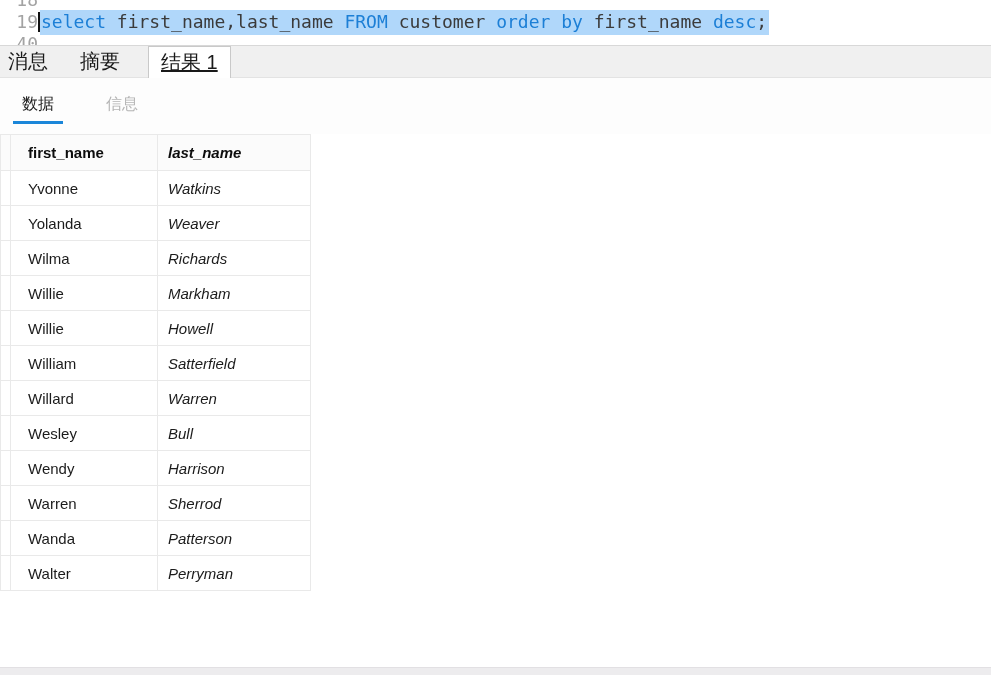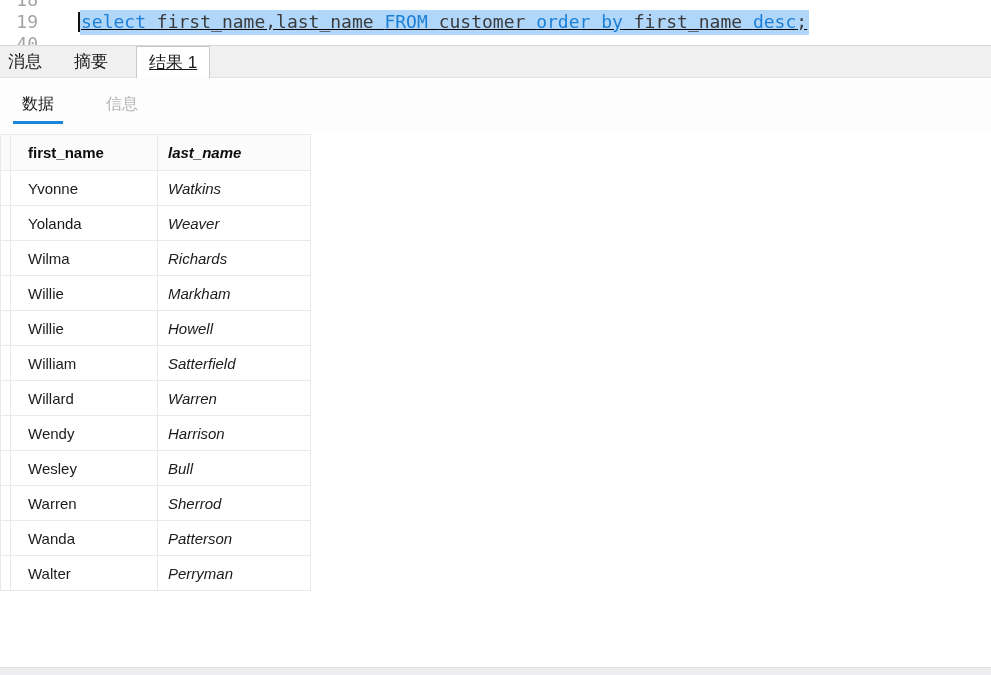--- a/index.html
+++ b/index.html
@@ -8,31 +8,31 @@
   .screen { position: relative; width: 991px; height: 675px; background: #fff; }
 
   
   .editor { position: absolute; top: 0; left: 0; width: 100%; height: 45px;
             background: #fff; overflow: hidden;
             font-family: "DejaVu Sans Mono", "Liberation Mono", monospace;
             font-size: 18px; border-radius: 16px; }
   .ed-lines { margin-top: -11px; }
   .ed-line { height: 22px; line-height: 22px; white-space: pre; display: flex; }
   .ln { display: inline-block; width: 38px; text-align: right; flex: 0 0 38px; }
-  .code { margin-left: 40px; display: inline-flex; align-items: center; text-decoration: underline; }
+  .code { display: inline-flex; align-items: center; }
   .caret { display: inline-block; width: 2px; height: 20px; background: #111;
            vertical-align: middle; }
   .selection { padding: 1px 2px 2px 1px; }
 
   
   .tabbar { position: absolute; top: 45px; left: 0; width: 100%; height: 33px;
             background: #f0f0f0; border-top: 1px solid #d8d8d8;
             border-bottom: 1px solid #e3e3e3; display: flex; align-items: stretch;
             z-index: 1; }
-  .tab { line-height: 31px; font-size: 17px; color: #1a1a1a; padding: 0 16px;
+  .tab { line-height: 31px; font-size: 20px; color: #1a1a1a; padding: 0 16px;
          cursor: default; }
   .tab:first-child { padding-left: 8px; }
   .tab.active { background: #fff; border: 1px solid #c9c9c9; border-bottom: none;
                 margin-left: 12px; margin-bottom: -1px; padding: 0 12px;
                 position: relative; z-index: 2; text-decoration: underline; }
 
   
   .subtabbar { position: absolute; top: 78px; left: 0; width: 100%; height: 56px;
                background: #fdfdfd; display: flex; gap: 34px;
                padding: 16px 0 0 13px; }
@@ -142,27 +142,27 @@
             <td class="cell-first">William</td>
             <td class="cell-last">Satterfield</td>
           </tr>
           <tr>
             <td class="gutter"></td>
             <td class="cell-first">Willard</td>
             <td class="cell-last">Warren</td>
           </tr>
           <tr>
             <td class="gutter"></td>
-            <td class="cell-first">Wendy</td>
-            <td class="cell-last">Harrison</td>
+            <td class="cell-first">Wesley</td>
+            <td class="cell-last">Bull</td>
           </tr>
           <tr>
             <td class="gutter"></td>
-            <td class="cell-first">Wesley</td>
-            <td class="cell-last">Bull</td>
+            <td class="cell-first">Wendy</td>
+            <td class="cell-last">Harrison</td>
           </tr>
           <tr>
             <td class="gutter"></td>
             <td class="cell-first">Warren</td>
             <td class="cell-last">Sherrod</td>
           </tr>
           <tr>
             <td class="gutter"></td>
             <td class="cell-first">Wanda</td>
             <td class="cell-last">Patterson</td>

